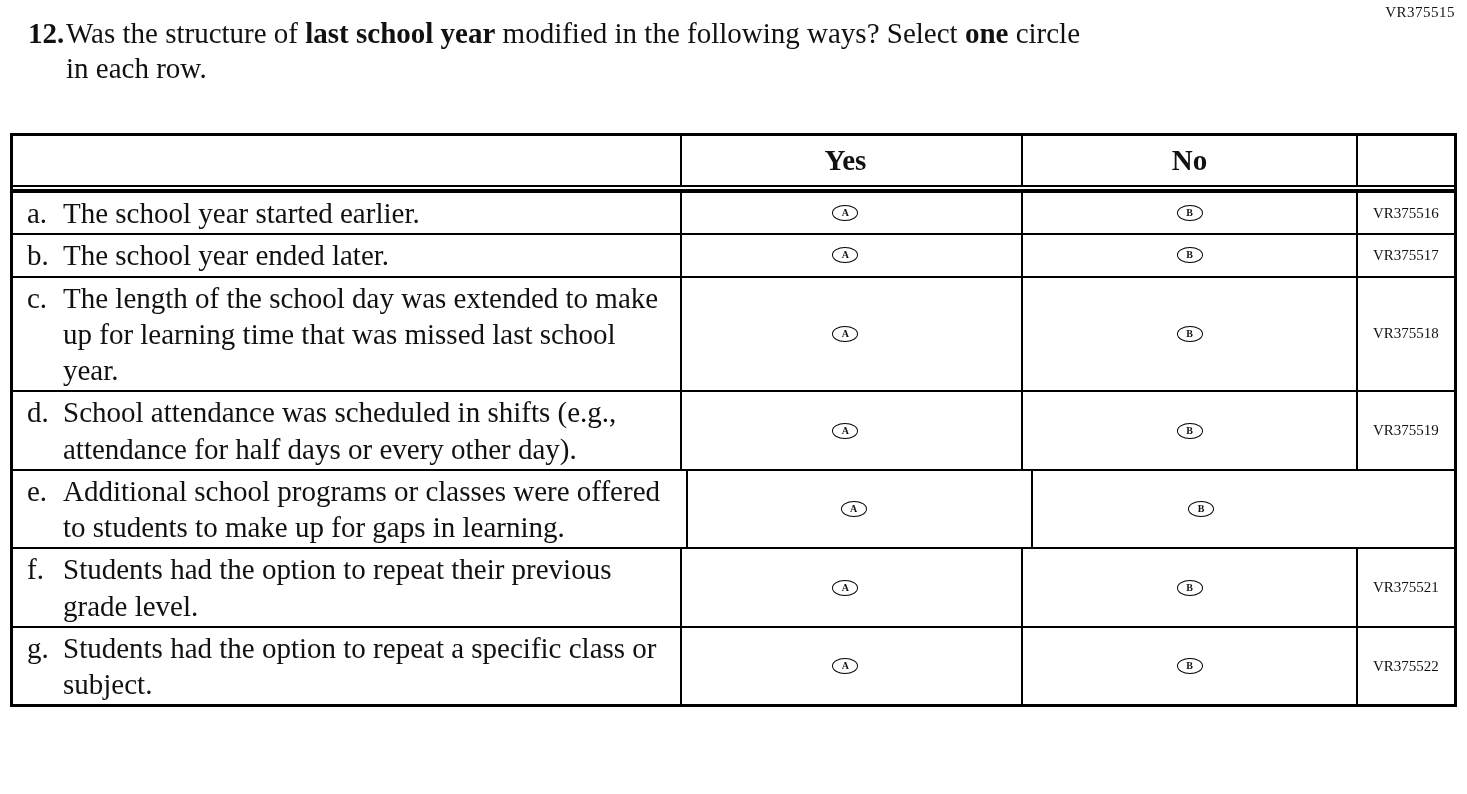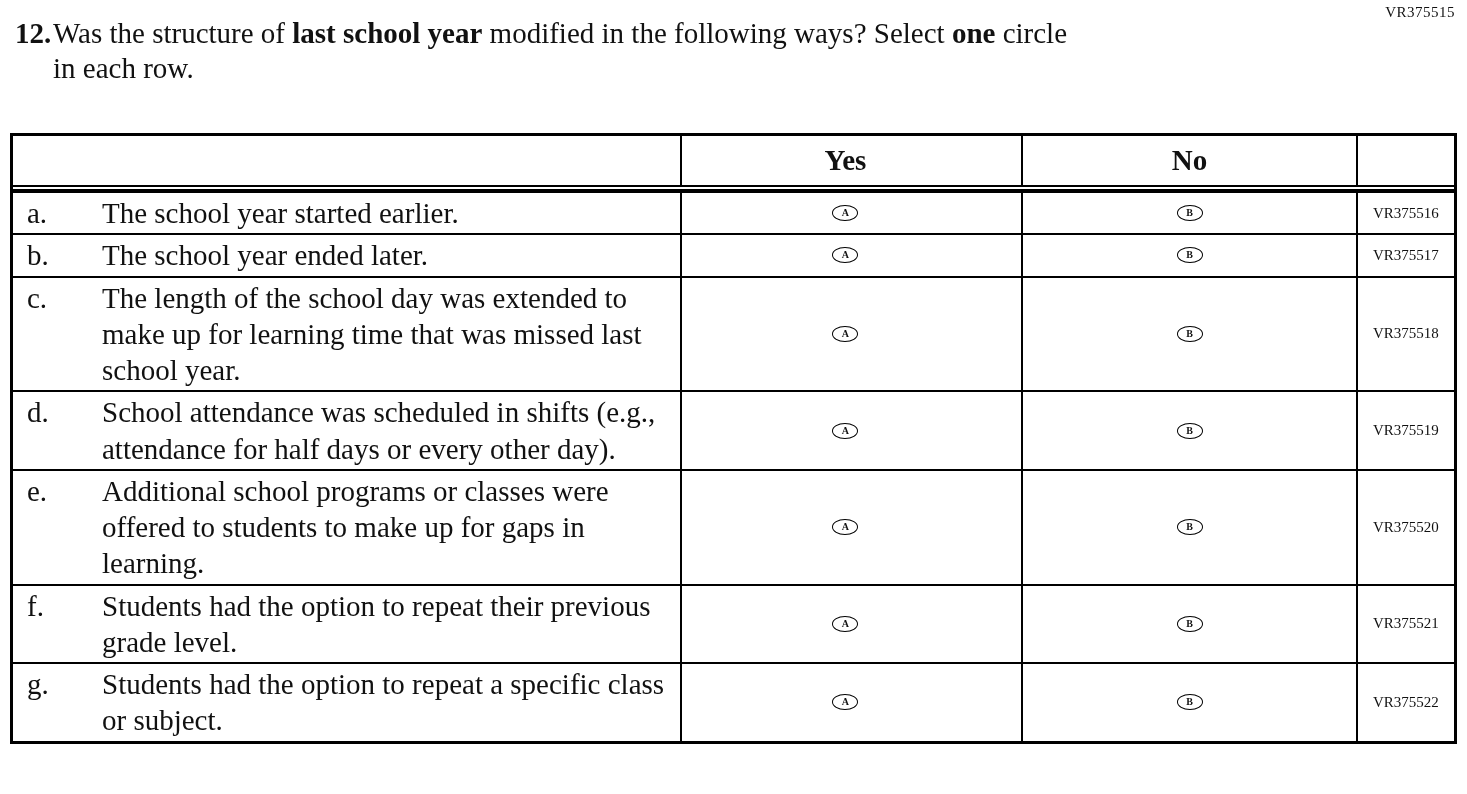--- a/index.html
+++ b/index.html
@@ -22,21 +22,21 @@
   .top-right-code {
     position: absolute;
     top: 4px;
     right: 12px;
     font-size: 15px;
     letter-spacing: 0.5px;
   }
   .question {
     position: absolute;
     top: 16px;
-    left: 15px;
+    left: 28px;
     right: 60px;
     display: flex;
     font-size: 29px;
     line-height: 1.22;
   }
   .qnum {
     font-weight: bold;
     width: 38px;
     flex-shrink: 0;
   }
@@ -69,21 +69,21 @@
     font-size: 29px;
     line-height: 1.25;
     display: flex;
     align-items: center;
   }
   .row-label { display: flex; width: 100%; }
   .row-letter {
     width: 36px;
     flex-shrink: 0;
   }
-  .row-text { flex: 1; margin-left: 39px; }
+  .row-text { flex: 1; }
   .cell-yes { width: 333px; }
   .cell-no  { width: 338px; margin-left: 12px; }
   .cell-opt {
     display: flex;
     align-items: center;
     justify-content: center;
   }
   .cell-code {
     width: 99px;
     display: flex;
@@ -208,21 +208,20 @@
           <span class="row-letter">e.</span>
           <span class="row-text">Additional school programs or classes were offered to students to make up for gaps in learning.</span>
         </div>
       </div>
       <div class="cell cell-yes cell-opt">
           <span class="bubble">A</span>
         </div>
       <div class="cell cell-no cell-opt">
           <span class="bubble">B</span>
         </div>
-      <div class="cell cell-code">VR375520</div>
     </div>
 
     <div class="trow">
       <div class="cell cell-q">
         <div class="row-label">
           <span class="row-letter">f.</span>
           <span class="row-text">Students had the option to repeat their previous grade level.</span>
         </div>
       </div>
       <div class="cell cell-yes cell-opt">

